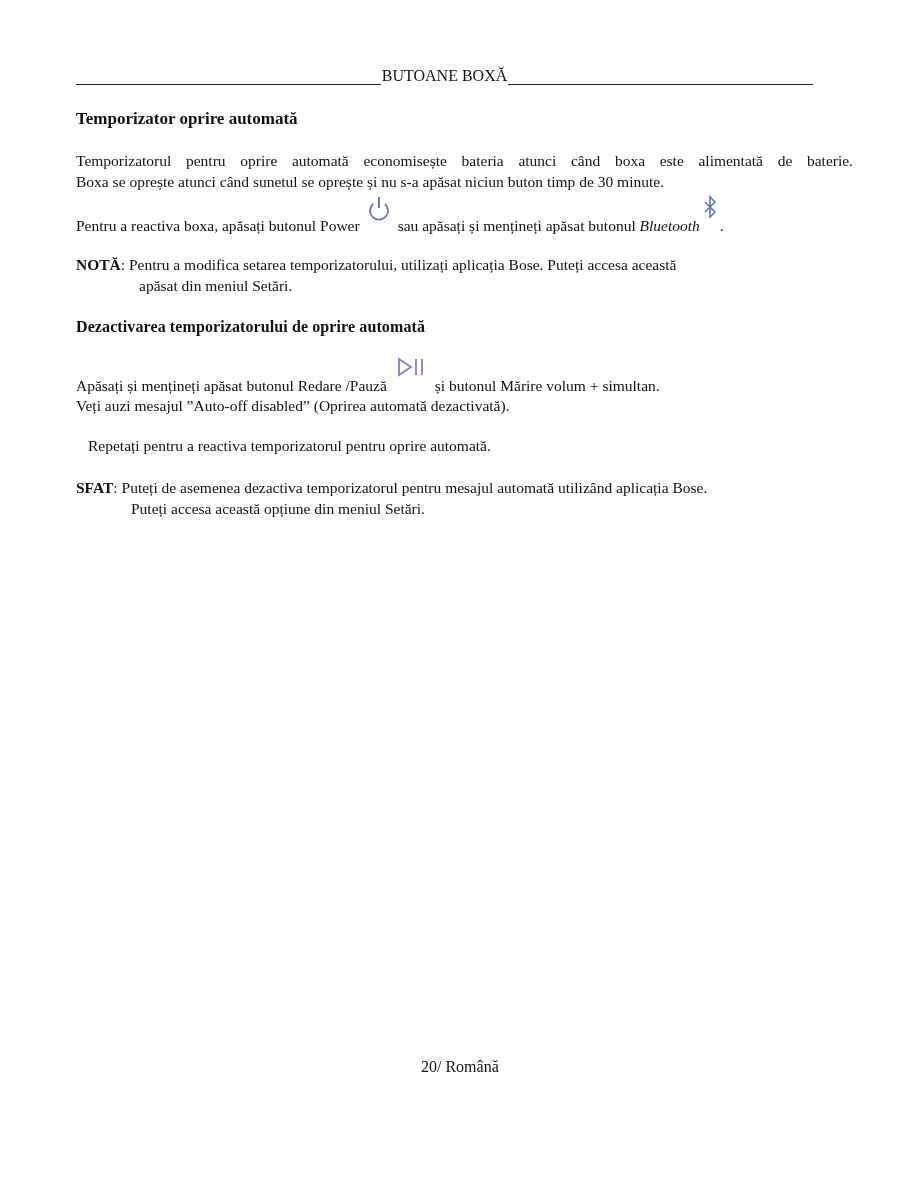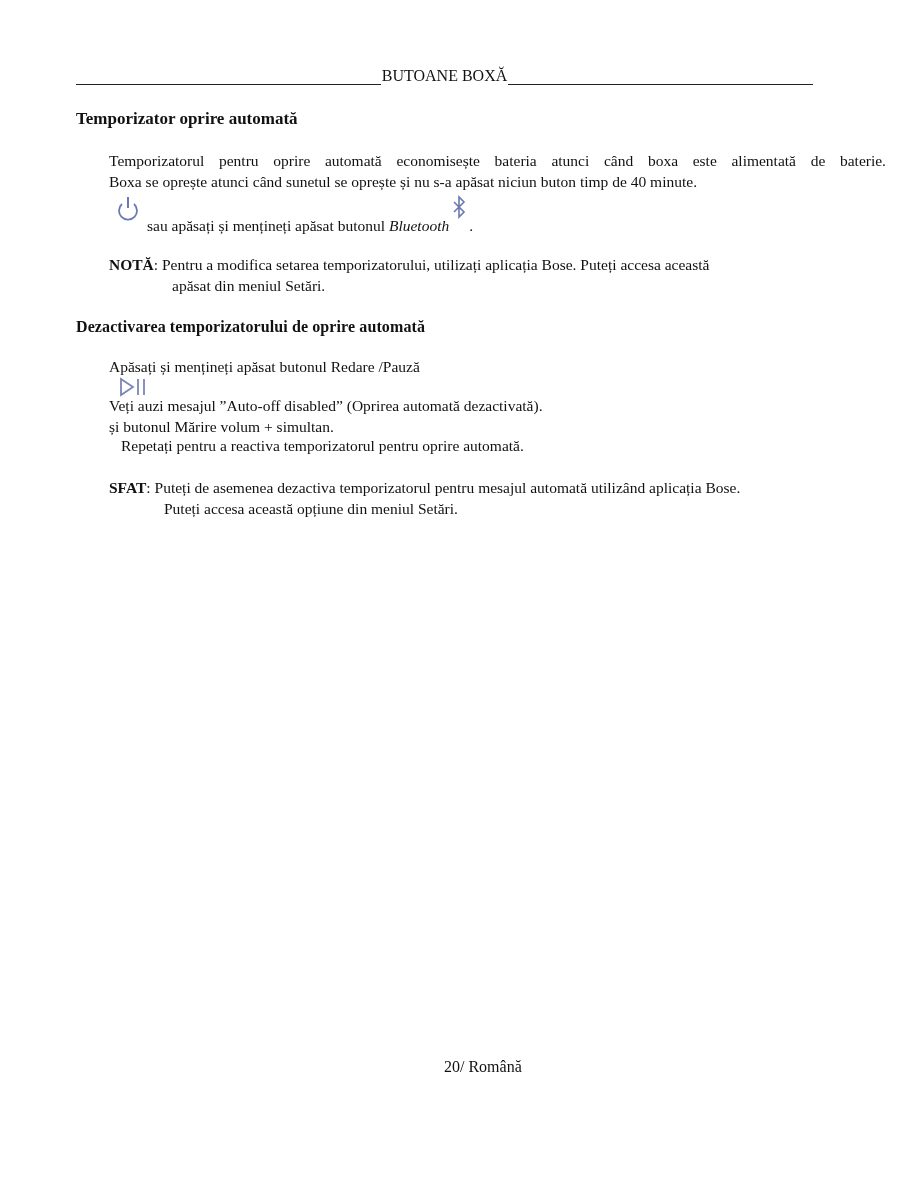--- a/index.html
+++ b/index.html
@@ -10,42 +10,43 @@
   }
   .abs { position: absolute; white-space: nowrap; }
   .header {
     position: absolute; left: 76px; top: 67px; width: 737px;
     display: flex; align-items: flex-end;
   }
   .header .rule { flex: 1; border-bottom: 1px solid #222; height: 16px; }
   .header .title { font-size: 16px; padding: 0 1px; line-height: 18px; }
   .h3 { font-weight: bold; font-size: 17px; }
   .h2 { font-weight: bold; font-size: 16px; letter-spacing: 0.1px; }
-  .para { line-height: 21px; margin-left: 33px; }
+  .para { line-height: 21px; }
   .justified { width: 777px; text-align: justify; text-align-last: justify; white-space: normal; }
   .b { font-weight: bold; }
   .i { font-style: italic; text-align: right; }
   .icon { display: inline-block; vertical-align: bottom; }
-  .footer { font-size: 16px; margin-left: 23px; }
+  .footer { font-size: 16px; }
 </style>
 </head>
 <body>
 
 <div class="header">
   <div class="rule"></div>
   <div class="title">BUTOANE BOXĂ</div>
   <div class="rule"></div>
 </div>
 
 <div class="abs h3" style="left:76px; top:109px;">Temporizator oprire automată</div>
 
 <div class="abs para justified" style="left:76px; top:150px;">Temporizatorul pentru oprire automată economisește bateria atunci când boxa este alimentată de baterie.</div>
-<div class="abs para" style="left:76px; top:171px;">Boxa se oprește atunci când sunetul se oprește și nu s-a apăsat niciun buton timp de 40 minute.</div>
+<div class="abs para" style="left:76px; top:171px;">Boxa se oprește atunci când sunetul se oprește și nu s-a apăsat niciun buton timp de 30 minute.</div>
 
 <div class="abs para" style="left:76px; top:196px; height:40px; display:flex; align-items:flex-end;">
+  <span>Pentru a reactiva boxa, apăsați butonul Power</span>
   <span class="icon" style="margin:0 6px 6px 6px;">
     <svg width="26" height="30" viewBox="0 0 26 30">
       <line x1="13" y1="2" x2="13" y2="13" stroke="#5a6aa8" stroke-width="1.8"></line>
       <path d="M7 9 A9 9 0 1 0 19 9" fill="none" stroke="#6a78b4" stroke-width="1.8"></path>
     </svg>
   </span>
   <span>sau apăsați și mențineți apăsat butonul</span>
   <span>&nbsp;</span>
   <span class="i">Bluetooth</span>
   <span class="icon" style="margin:0 3px 10px 3px;">
@@ -57,21 +58,21 @@
 </div>
 
 <div class="abs para" style="left:76px; top:254px;">
   <span class="b">NOTĂ</span><span>:</span>
   <span>Pentru a modifica setarea temporizatorului, utilizați aplicația Bose. Puteți accesa această</span>
 </div>
 <div class="abs para" style="left:139px; top:275px;">apăsat din meniul Setări.</div>
 
 <div class="abs h2" style="left:76px; top:318px;">Dezactivarea temporizatorului de oprire automată</div>
 
-<div class="abs para" style="left:76px; top:356px; height:40px; display:flex; align-items:flex-start;flex-direction:column;">
+<div class="abs para" style="left:76px; top:356px; height:40px; display:flex; align-items:flex-end;">
   <span>Apăsați și mențineți apăsat butonul Redare /Pauză</span>
   <span class="icon" style="margin:0 8px 14px 10px;">
     <svg width="30" height="20" viewBox="0 0 30 20">
       <path d="M2 2 L14 10 L2 18 Z" fill="none" stroke="#7b86b8" stroke-width="1.8"></path>
       <line x1="19" y1="2" x2="19" y2="18" stroke="#7b86b8" stroke-width="1.8"></line>
       <line x1="25" y1="2" x2="25" y2="18" stroke="#7b86b8" stroke-width="1.8"></line>
     </svg>
   </span>
   <span>și butonul Mărire volum + simultan.</span>
 </div>

